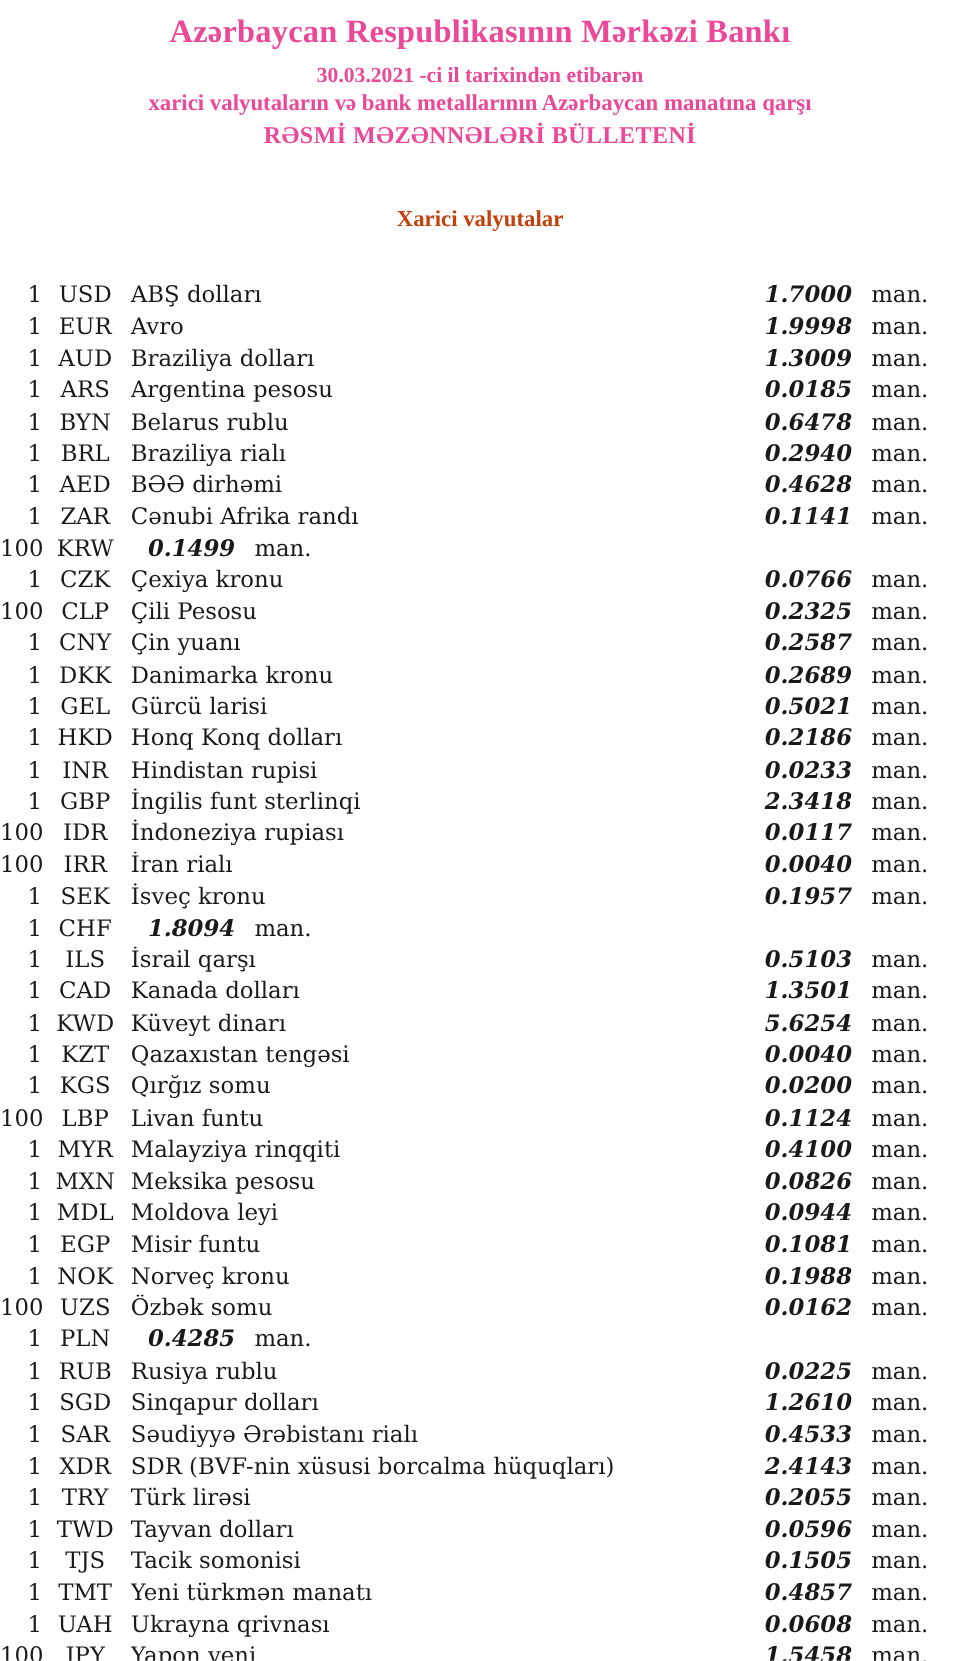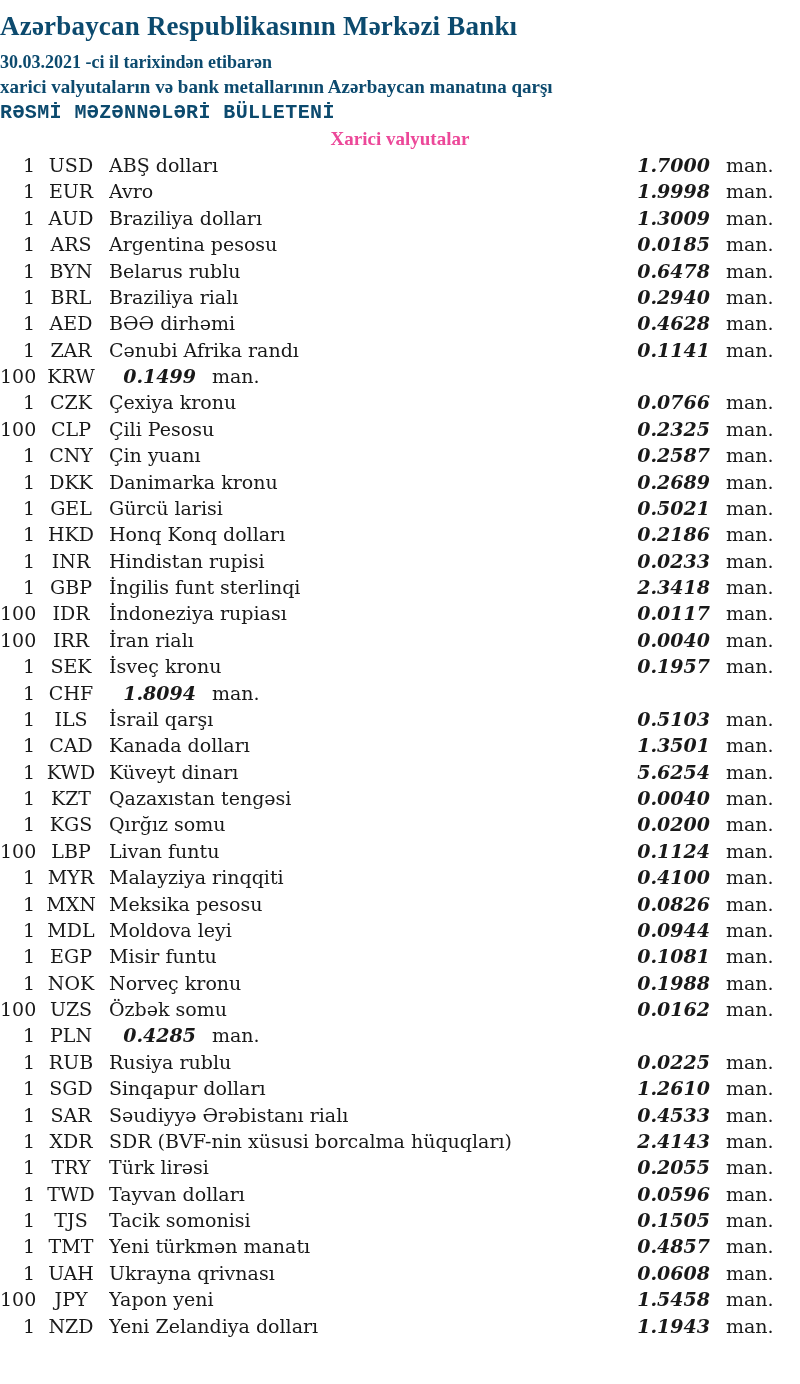--- a/index.html
+++ b/index.html
@@ -15,52 +15,52 @@
     -webkit-font-smoothing: antialiased;
   }
   .doc {
     width: 800px;
     height: 1384px;
     box-sizing: border-box;
     padding-top: 8px;
   }
   
   .hdr {
-    text-align: left;
+    text-align: center;
     font-family: "Liberation Serif", serif;
     font-weight: bold;
-    color: #0c4a6e;
+    color: #ec4899;
   }
   .hdr-title {
     font-size: 27px;
     line-height: 36px;
     letter-spacing: 0.2px;
   }
   .hdr-date {
     font-size: 18px;
     line-height: 24px;
     margin-top: 6px;
   }
   .hdr-subject {
     font-size: 19px;
     line-height: 26px;
   }
   .hdr-bulletin {
     font-size: 20px;
     line-height: 26px;
     letter-spacing: 0.4px;
-    font-family: Liberation Mono, monospace;
   }
   .section-title {
     text-align: center;
     font-family: "Liberation Serif", serif;
     font-weight: bold;
     font-size: 19px;
     line-height: 26px;
-    color: #ec4899;
+    margin-top: 44px;
+    color: #c2410c;
   }
   
   .table {
     margin-top: 2px;
     font-family: "DejaVu Serif", "Liberation Serif", serif;
     font-size: 19px;
     color: #191919;
   }
   .row {
     display: flex;
@@ -85,20 +85,21 @@
     margin-left: 8px;
     white-space: nowrap;
     overflow: hidden;
   }
   .rate {
     width: 95px;
     text-align: right;
     font-weight: bold;
     font-style: italic;
     flex: 0 0 auto;
+    margin-top: 37px;
   }
   .man {
     width: 46px;
     margin-left: 16px;
     text-align: center;
     flex: 0 0 auto;
   }
 </style>
 </head>
 <body>

